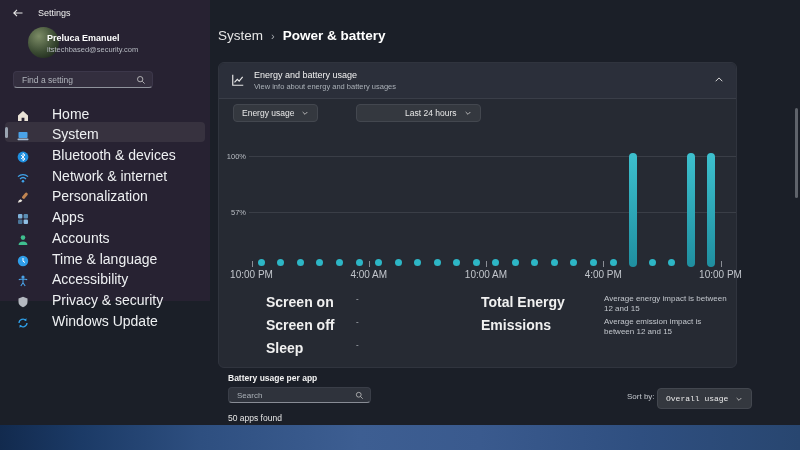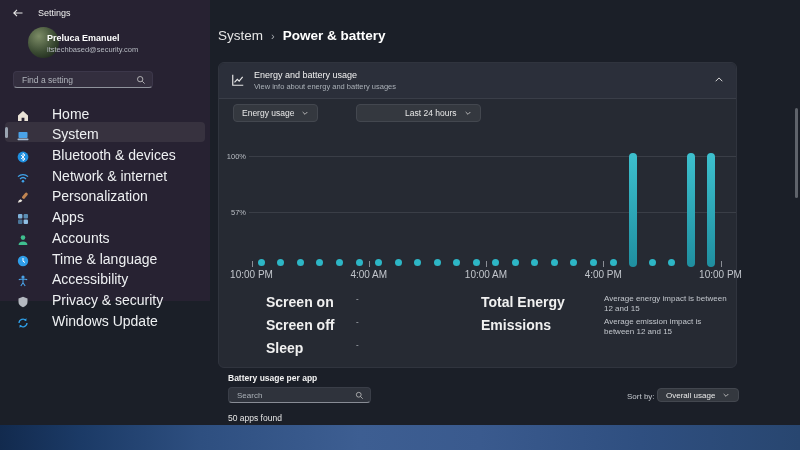--- a/index.html
+++ b/index.html
@@ -56,21 +56,21 @@
   .stat-value{position:absolute;font-size:8px;color:#c3c7cd;line-height:9.5px;}
   
   #bpa-title{position:absolute;left:18px;top:373px;font-size:8.5px;font-weight:700;color:#f2f2f2;}
   .ct-search{position:absolute;left:18px;top:387px;width:143px;height:16px;background:#2f333c;
     border:1px solid #3a3e48;border-bottom:1px solid #888c95;border-radius:4px;
     display:flex;align-items:center;padding:0 6px;box-sizing:border-box;}
   .ct-search input{flex:1;background:transparent;border:none;outline:none;color:#e6e6e6;
     font-size:8px;font-family:"Liberation Sans",sans-serif;min-width:0;}
   .ct-search input::placeholder{color:#aab0b7;}
   #sort-label{position:absolute;left:417px;top:392px;font-size:8px;color:#c3c7cd;}
-  #dd-sort{left:447px;top:388px;height:14px;font-size:8px;}
+  #dd-sort{left:447px;top:388px;height:21px;font-size:8px;font-family:Liberation Mono, monospace;}
   #bpa-count{position:absolute;left:18px;top:413px;font-size:8.5px;color:#e6e6e6;}
   #scrollbar{position:absolute;left:585px;top:108px;width:3px;height:90px;border-radius:2px;background:#5f636b;}
   
   #taskbar{position:absolute;left:0;top:425px;width:800px;height:25px;
     background:linear-gradient(90deg,#122a4e 0%,#1b3a66 10%,#2e4f80 25%,#3d5e92 45%,#3a5a8e 60%,#2f4f80 80%,#284670 100%);}
 </style>
 </head>
 <body>
 
 <div id="screen">

